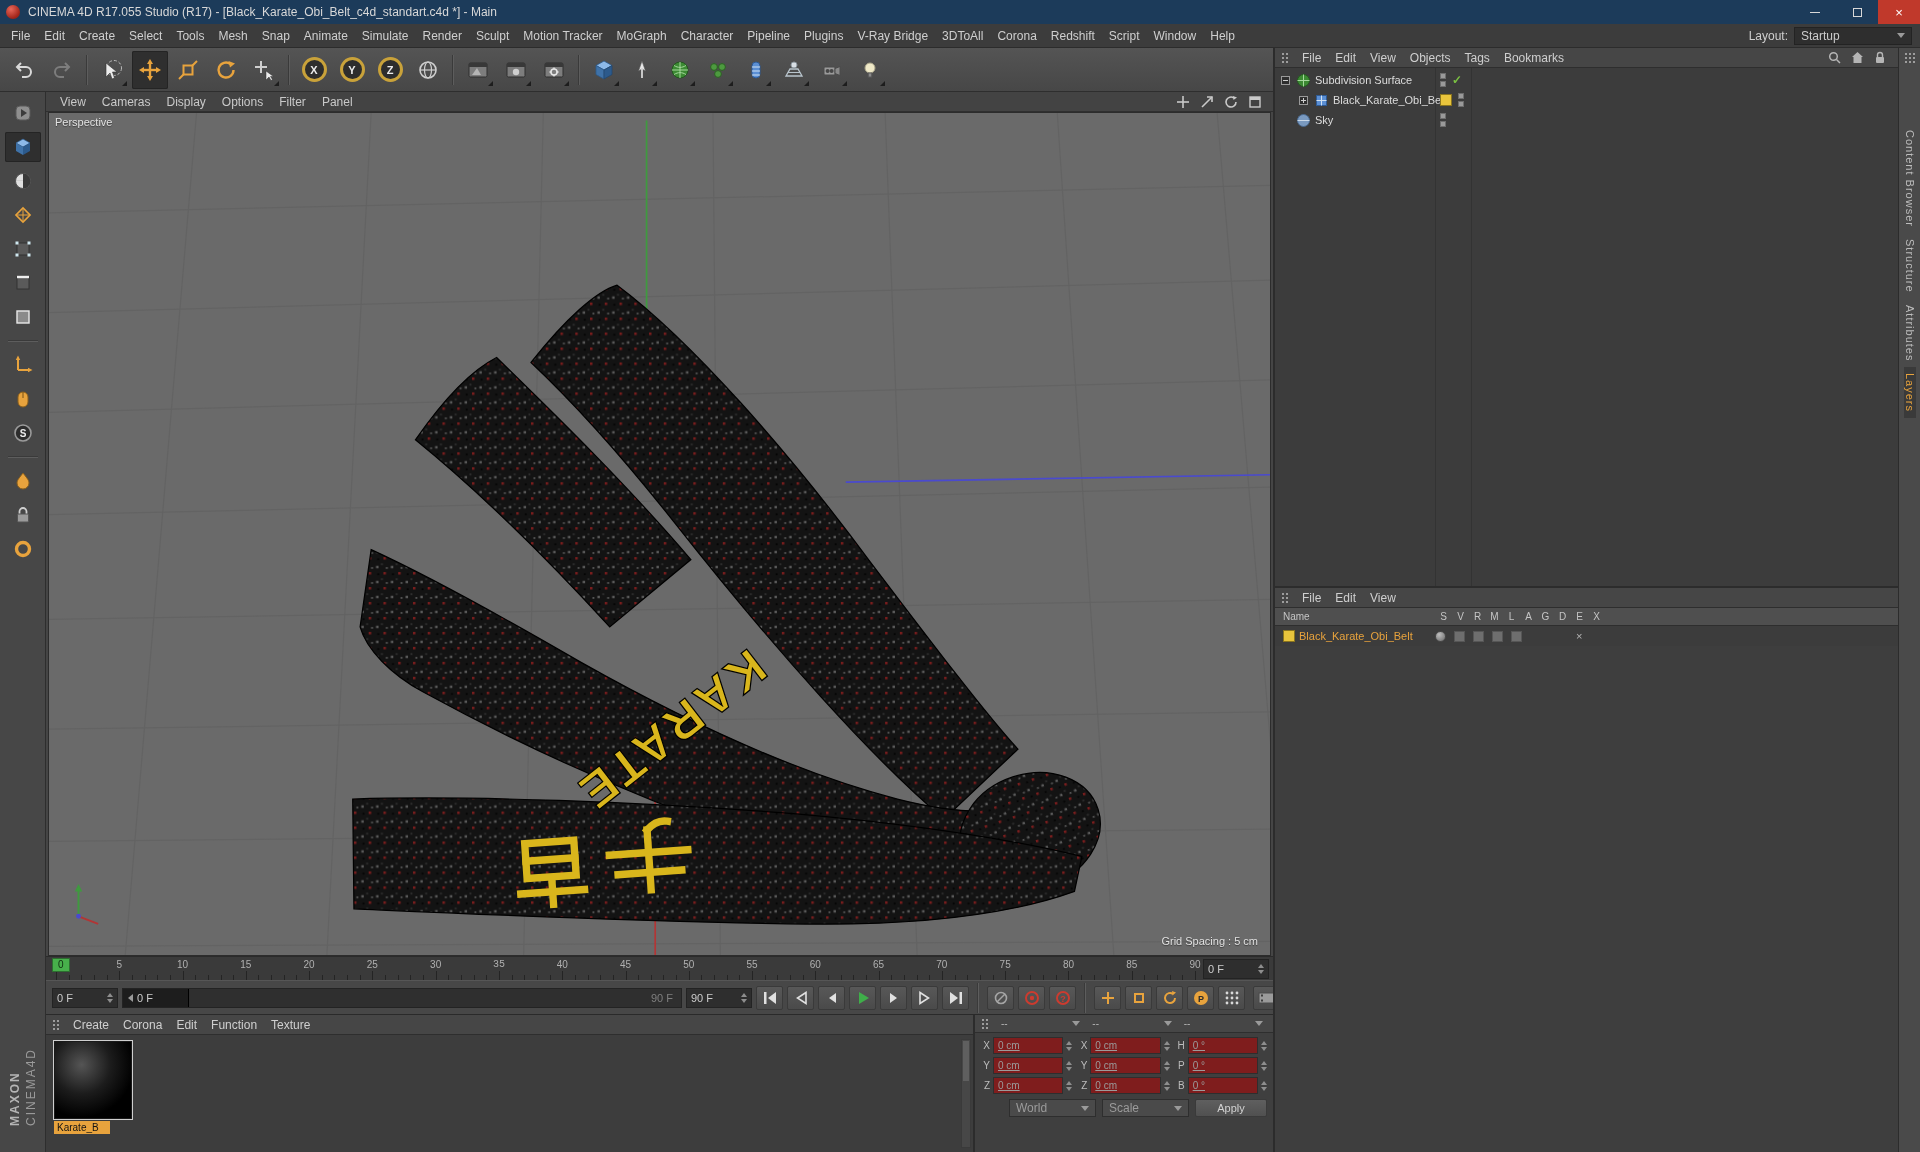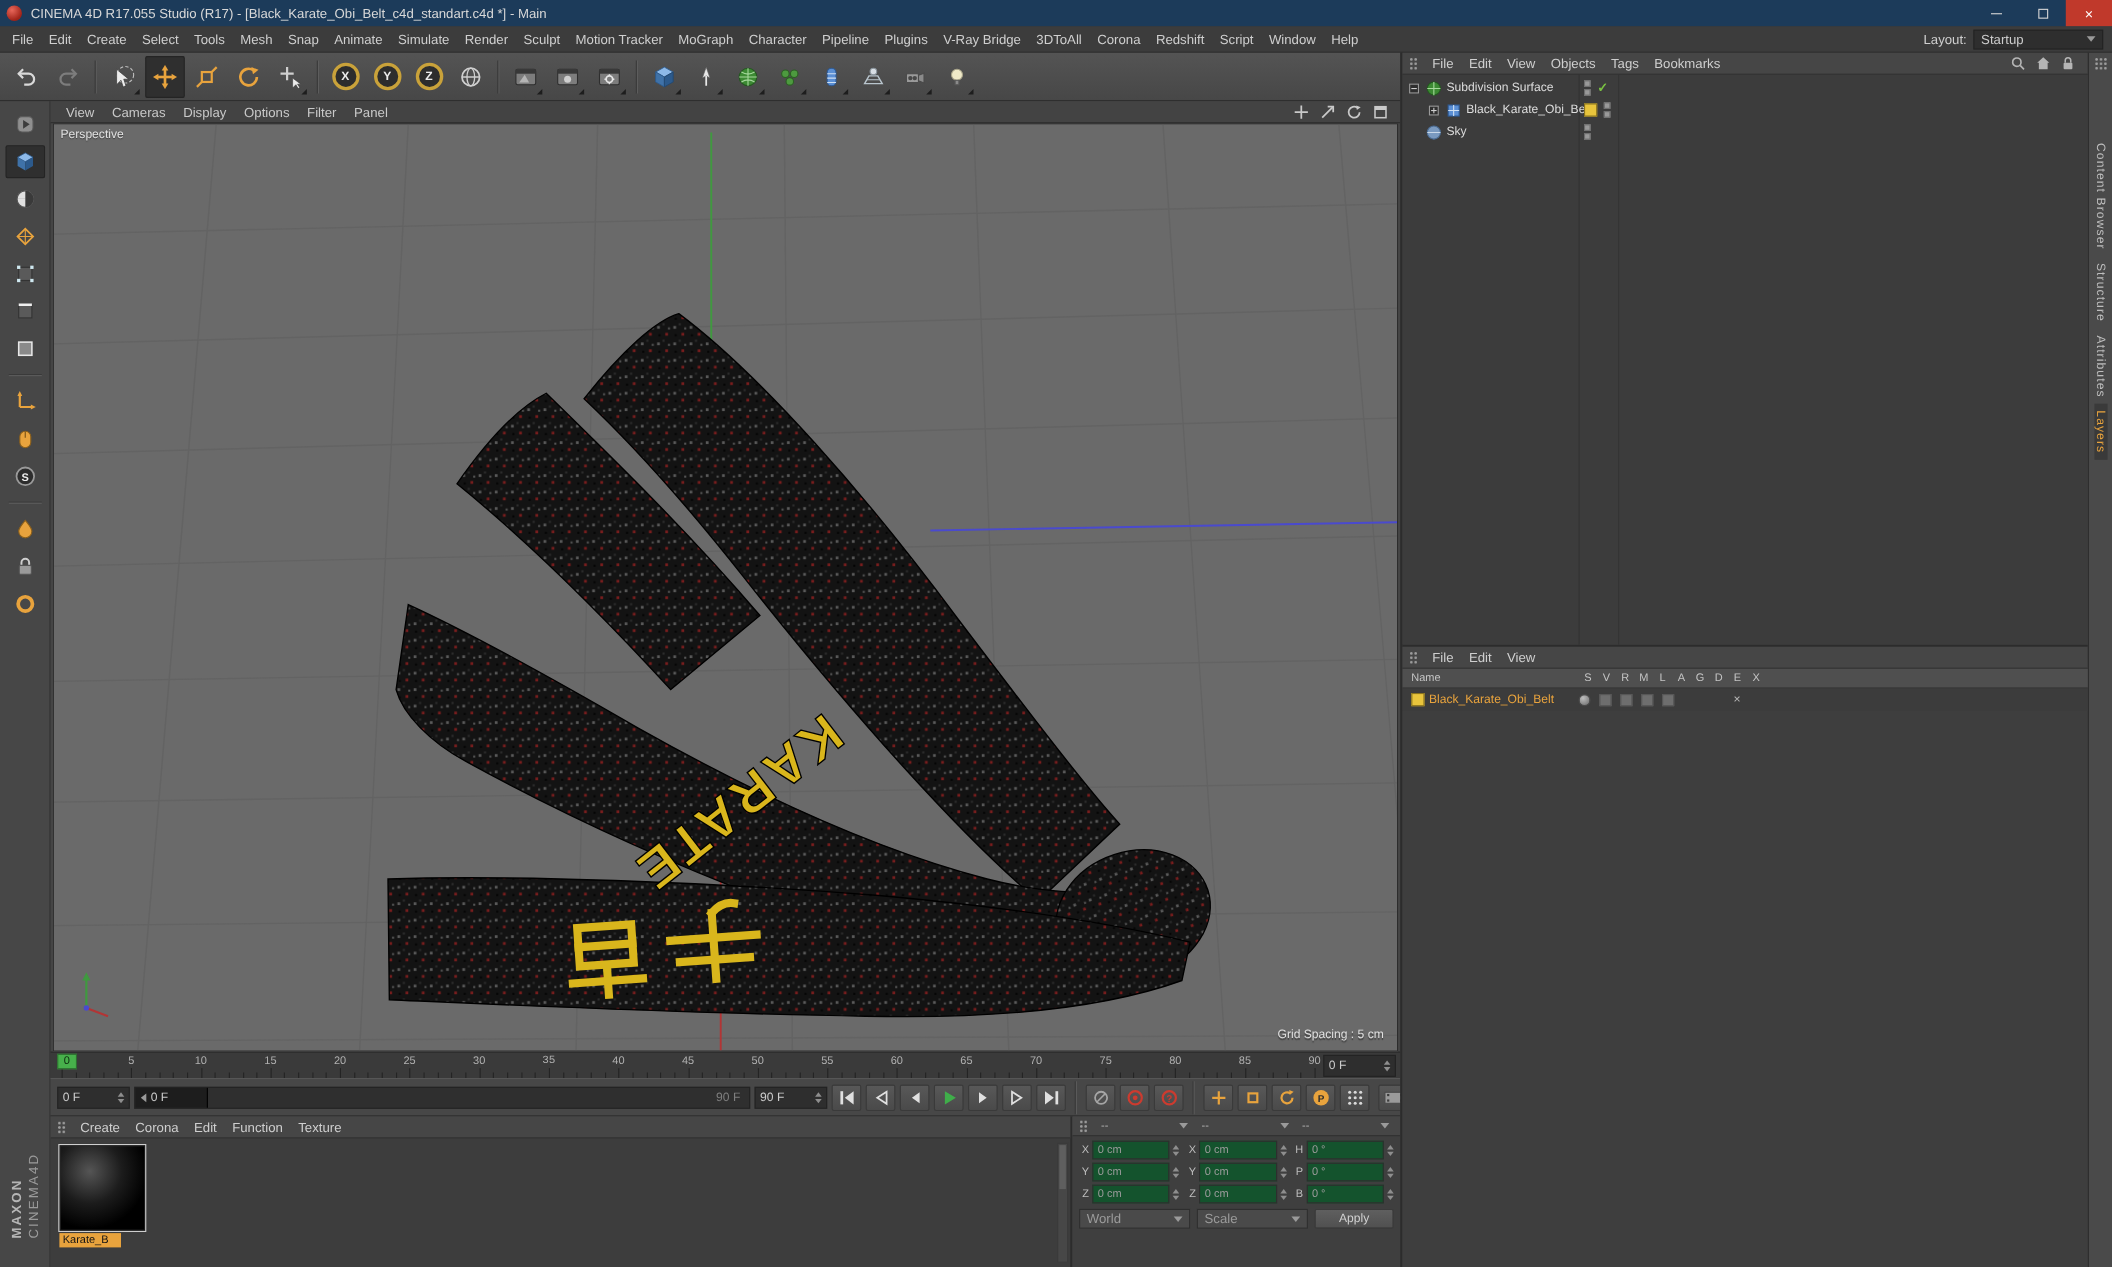--- a/index.html
+++ b/index.html
@@ -92,22 +92,22 @@
   .mat-name { margin-top:2px; width:56px; background:#e8a33d; color:#141414; font-size:10px; padding:1px 3px; overflow:hidden; white-space:nowrap; }
   .mat-scroll { position:absolute; right:2px; top:4px; bottom:4px; width:10px; background:#474747; border:1px solid #3a3a3a; }
   .mat-scroll i { display:block; margin:1px; height:40px; background:#5f5f5f; }
 
   .coords { width:298px; flex:none; background:#3f3f3f; display:flex; flex-direction:column; padding-bottom:4px; }
   .coords-head { height:18px; flex:none; display:flex; align-items:center; gap:4px; background:#464646; border-bottom:1px solid #2e2e2e; padding:0 6px; }
   .coords-head .hcell { flex:1; display:flex; align-items:center; color:#b5b5b5; font-size:10px; padding:0 4px; }
   #coords-grid { display:grid; grid-template-columns:1fr 1fr 1fr; gap:3px 6px; padding:4px 6px 2px 6px; }
   .coord-cell { display:flex; align-items:center; gap:3px; }
   .coord-label { width:9px; text-align:right; color:#bdbdbd; font-size:10px; flex:none; }
-  .coord-field { flex:1; height:17px; background:#14532d; border:1px solid #2e2e2e; color:#9b9b9b; font-size:10px; display:flex; align-items:center; padding:0 4px; min-width:0; }
-  .coords-foot { display:flex; gap:6px; padding:3px 6px 0 6px; align-items:center; }
+  .coord-field { flex:1; height:17px; background:#7f1d1d; border:1px solid #2e2e2e; color:#9b9b9b; font-size:10px; display:flex; align-items:center; padding:0 4px; min-width:0;text-decoration:underline; }
+  .coords-foot { display:flex; gap:6px; padding:3px 6px 0 6px; align-items:center;margin-left:28px; }
   .coords-foot .dropdown-well { flex:1; width:auto; color:#9b9b9b; background:#4a4a4a; border-color:#2e2e2e; }
   .apply-btn { width:72px; height:18px; background:linear-gradient(#5f5f5f,#505050); border:1px solid #3a3a3a; border-radius:2px; color:#d2d2d2; font-size:11px; display:flex; align-items:center; justify-content:center; }
 
   
   .rightpanel { width:625px; flex:none; display:flex; flex-direction:column; background:#3e3e3e; border-left:2px solid #2c2c2c; }
   .om { height:540px; flex:none; display:flex; flex-direction:column; border-bottom:2px solid #2c2c2c; }
   .om-tree { flex:1; background:#3c3c3c; position:relative; padding-top:2px; }
   .vline { position:absolute; top:0; bottom:0; width:1px; background:#333; }
   .om-row { height:20px; display:flex; align-items:center; position:relative; padding-left:6px; color:#dcdcdc; font-size:11px; }
   .expander { width:9px; height:9px; border:1px solid #9a9a9a; background:#2e2e2e; margin-right:4px; position:relative; flex:none; }

